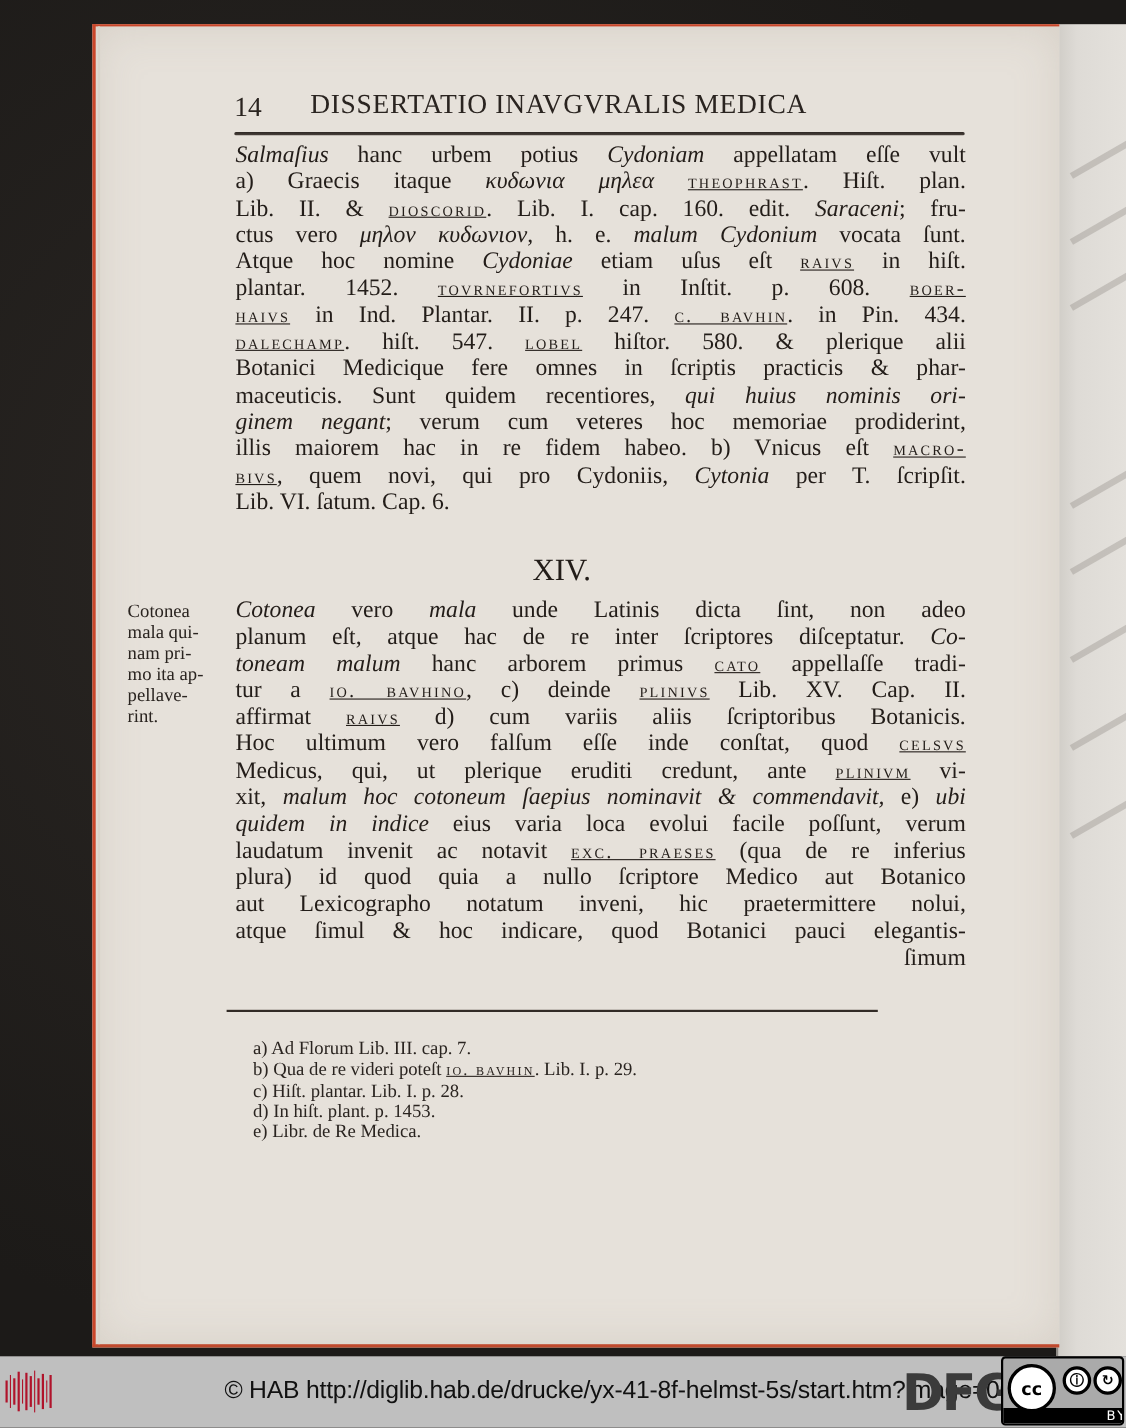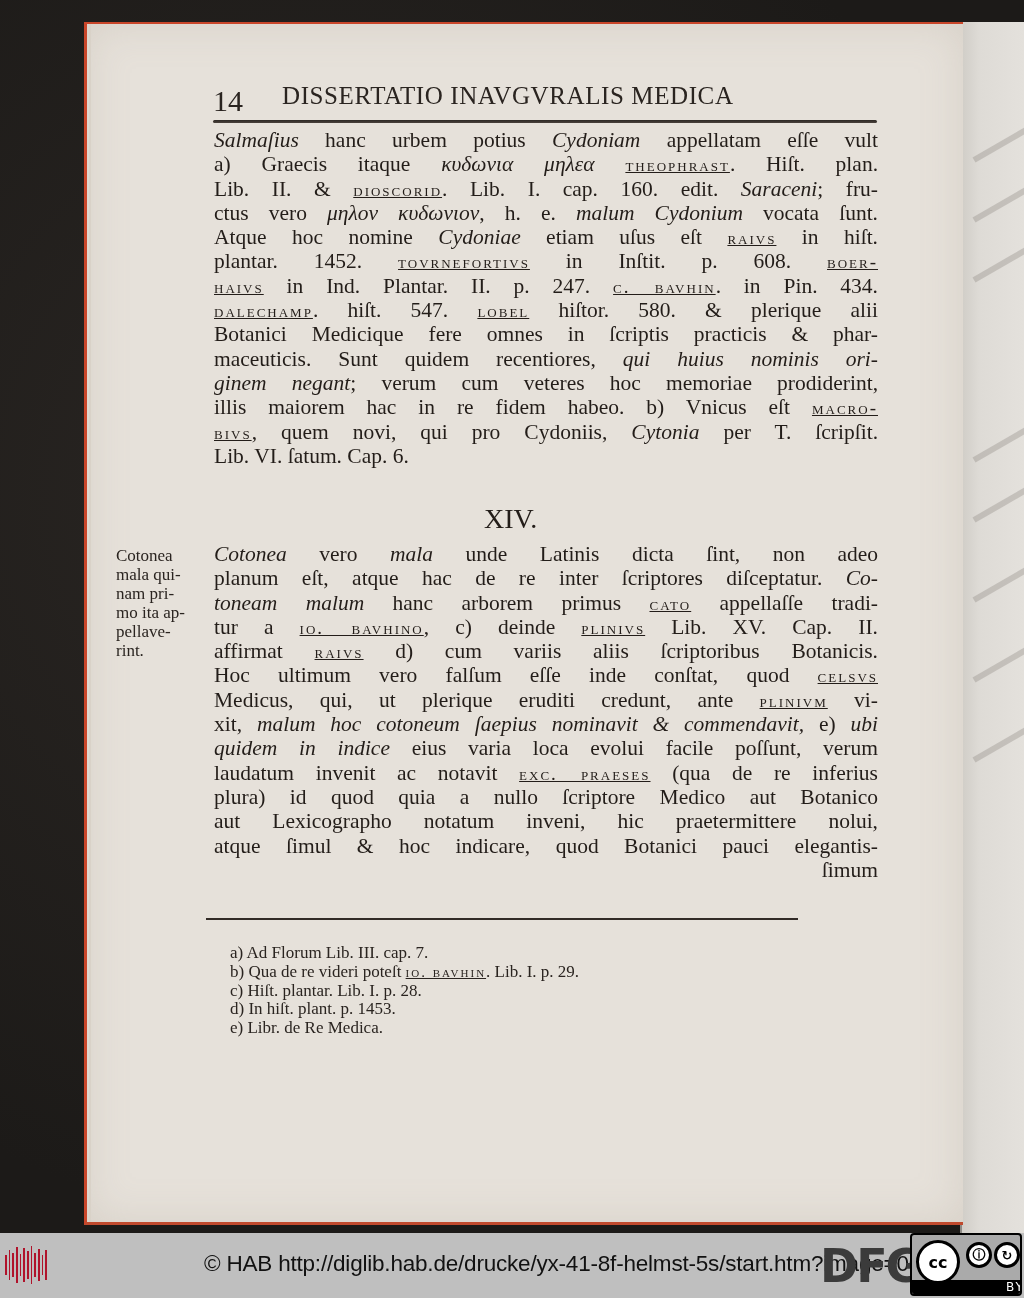--- a/index.html
+++ b/index.html
@@ -37,21 +37,21 @@
     content: ""; position: absolute; left: 2px; top: 0; bottom: 0; width: 2px;
     background: #d9d2c8;
   }
   .page-inner { position: absolute; inset: 0; }
 
   .running-head {
     position: absolute; left: 213px; top: 80px; width: 670px; height: 40px;
     color: #2a2420;
   }
   .page-number {
-    position: absolute; left: 0; top: 4px; font-size: 30px;
+    position: absolute; left: 0; top: 4px; font-size: 25px;
   }
   .head-title {
     position: absolute; left: 69px; top: 2px; font-size: 25px; letter-spacing: 0.6px;
     white-space: nowrap;
   }
   .head-rule {
     position: absolute; left: 213px; top: 120px; width: 664px; height: 3px;
     background: linear-gradient(180deg, #2e2824 0%, #4a423c 100%);
     border-radius: 2px;
   }

